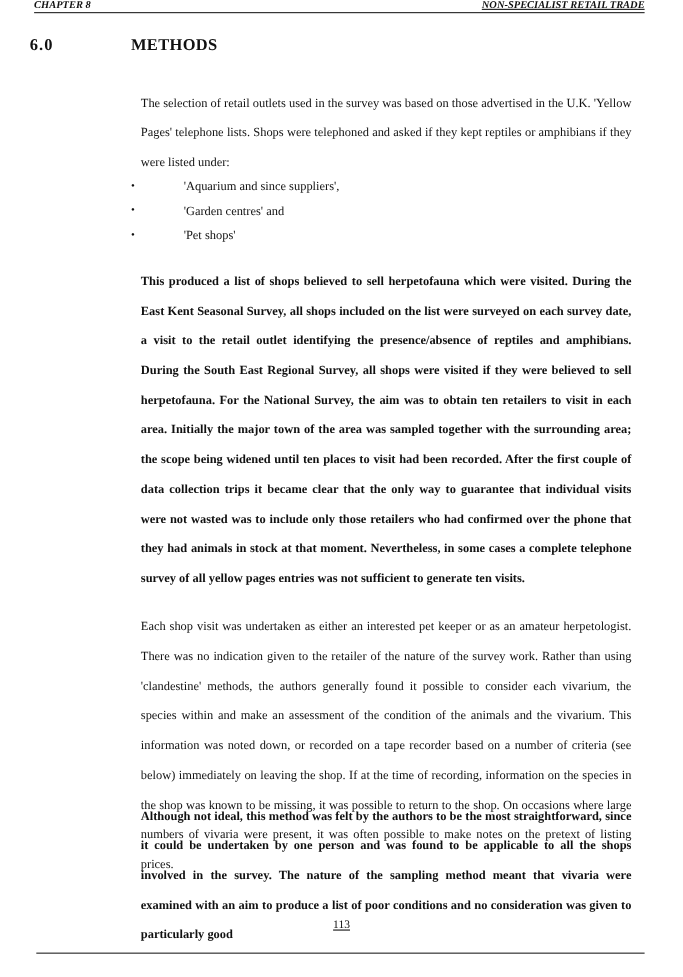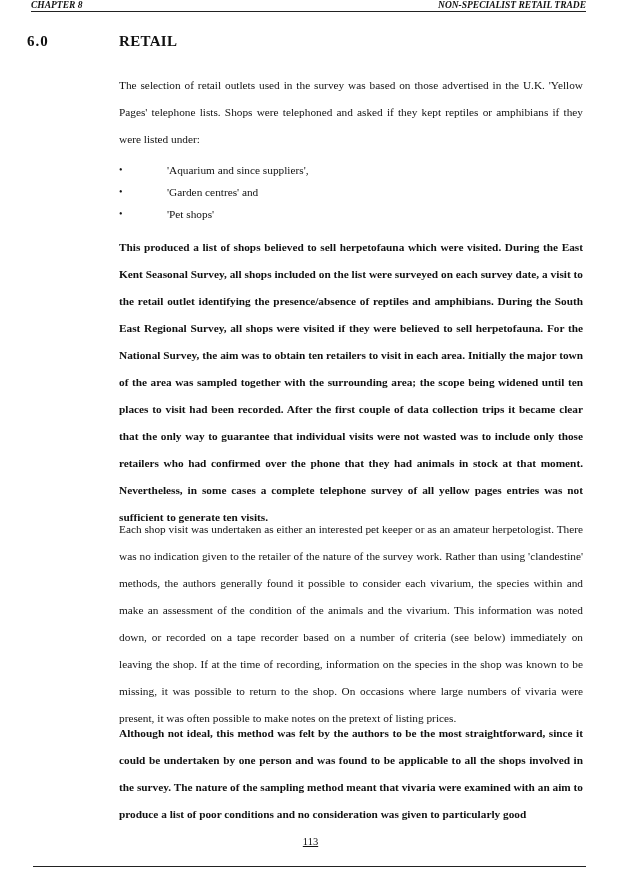--- a/index.html
+++ b/index.html
@@ -23,21 +23,21 @@
       height: 11px;
       border-bottom: 1.5px solid #222;
       font-size: 9.5px;
       font-style: italic;
       font-weight: bold;
       text-decoration: underline;
       line-height: 10px;
       text-align: center;
     }
     .page-header .left { position: absolute; left: 0; top: 0; }
-    .page-header .right { position: absolute; right: 0; top: 0; }
+    .page-header .right { position: absolute; right: 0; top: 0; text-decoration: underline; }
 
     .section-heading {
       position: absolute;
       top: 33px;
       left: 27px;
       font-size: 15px;
       font-weight: bold;
       font-family: "Liberation Serif", serif;
       letter-spacing: 0.3px;
     }
@@ -45,25 +45,25 @@
     .section-heading .title { position: absolute; left: 92px; white-space: nowrap; }
 
     .body-text {
       position: absolute;
       left: 119px;
       width: 464px;
       font-size: 11.3px;
       line-height: 27px;
       text-align: justify;
     }
-    .para { margin: 0; }
+    .para { margin: 9px; }
     #para1 { top: 72px; }
     #bullets { top: 159px; }
     #para2 { top: 234px; font-weight: bold; }
-    #para3 { top: 516px; }
+    #para3 { top: 548px; }
     #para4 { top: 720px; font-weight: bold; }
 
     .bullet-list {
       position: absolute;
       left: 119px;
       width: 464px;
       font-size: 11.3px;
       line-height: 22px;
       margin: 0;
       padding: 0;
@@ -98,21 +98,21 @@
 </head>
 <body>
 
 <div class="page-header">
   <span class="left">CHAPTER 8</span>
   <span class="right">NON-SPECIALIST RETAIL TRADE</span>
 </div>
 
 <div class="section-heading">
   <span class="num">6.0</span>
-  <span class="title">RETAIL</span>
+  <span class="title">METHODS</span>
 </div>
 
 <div class="body-text" id="para1">
   <p class="para">The selection of retail outlets used in the survey was based on those advertised in the U.K. 'Yellow Pages' telephone lists.  Shops were telephoned and asked if they kept reptiles or amphibians if they were listed under:</p>
 </div>
 
 <ul class="bullet-list" id="bullets">
   <li>
     <span class="dot">•</span>
     <span>'Aquarium and since suppliers',</span>

